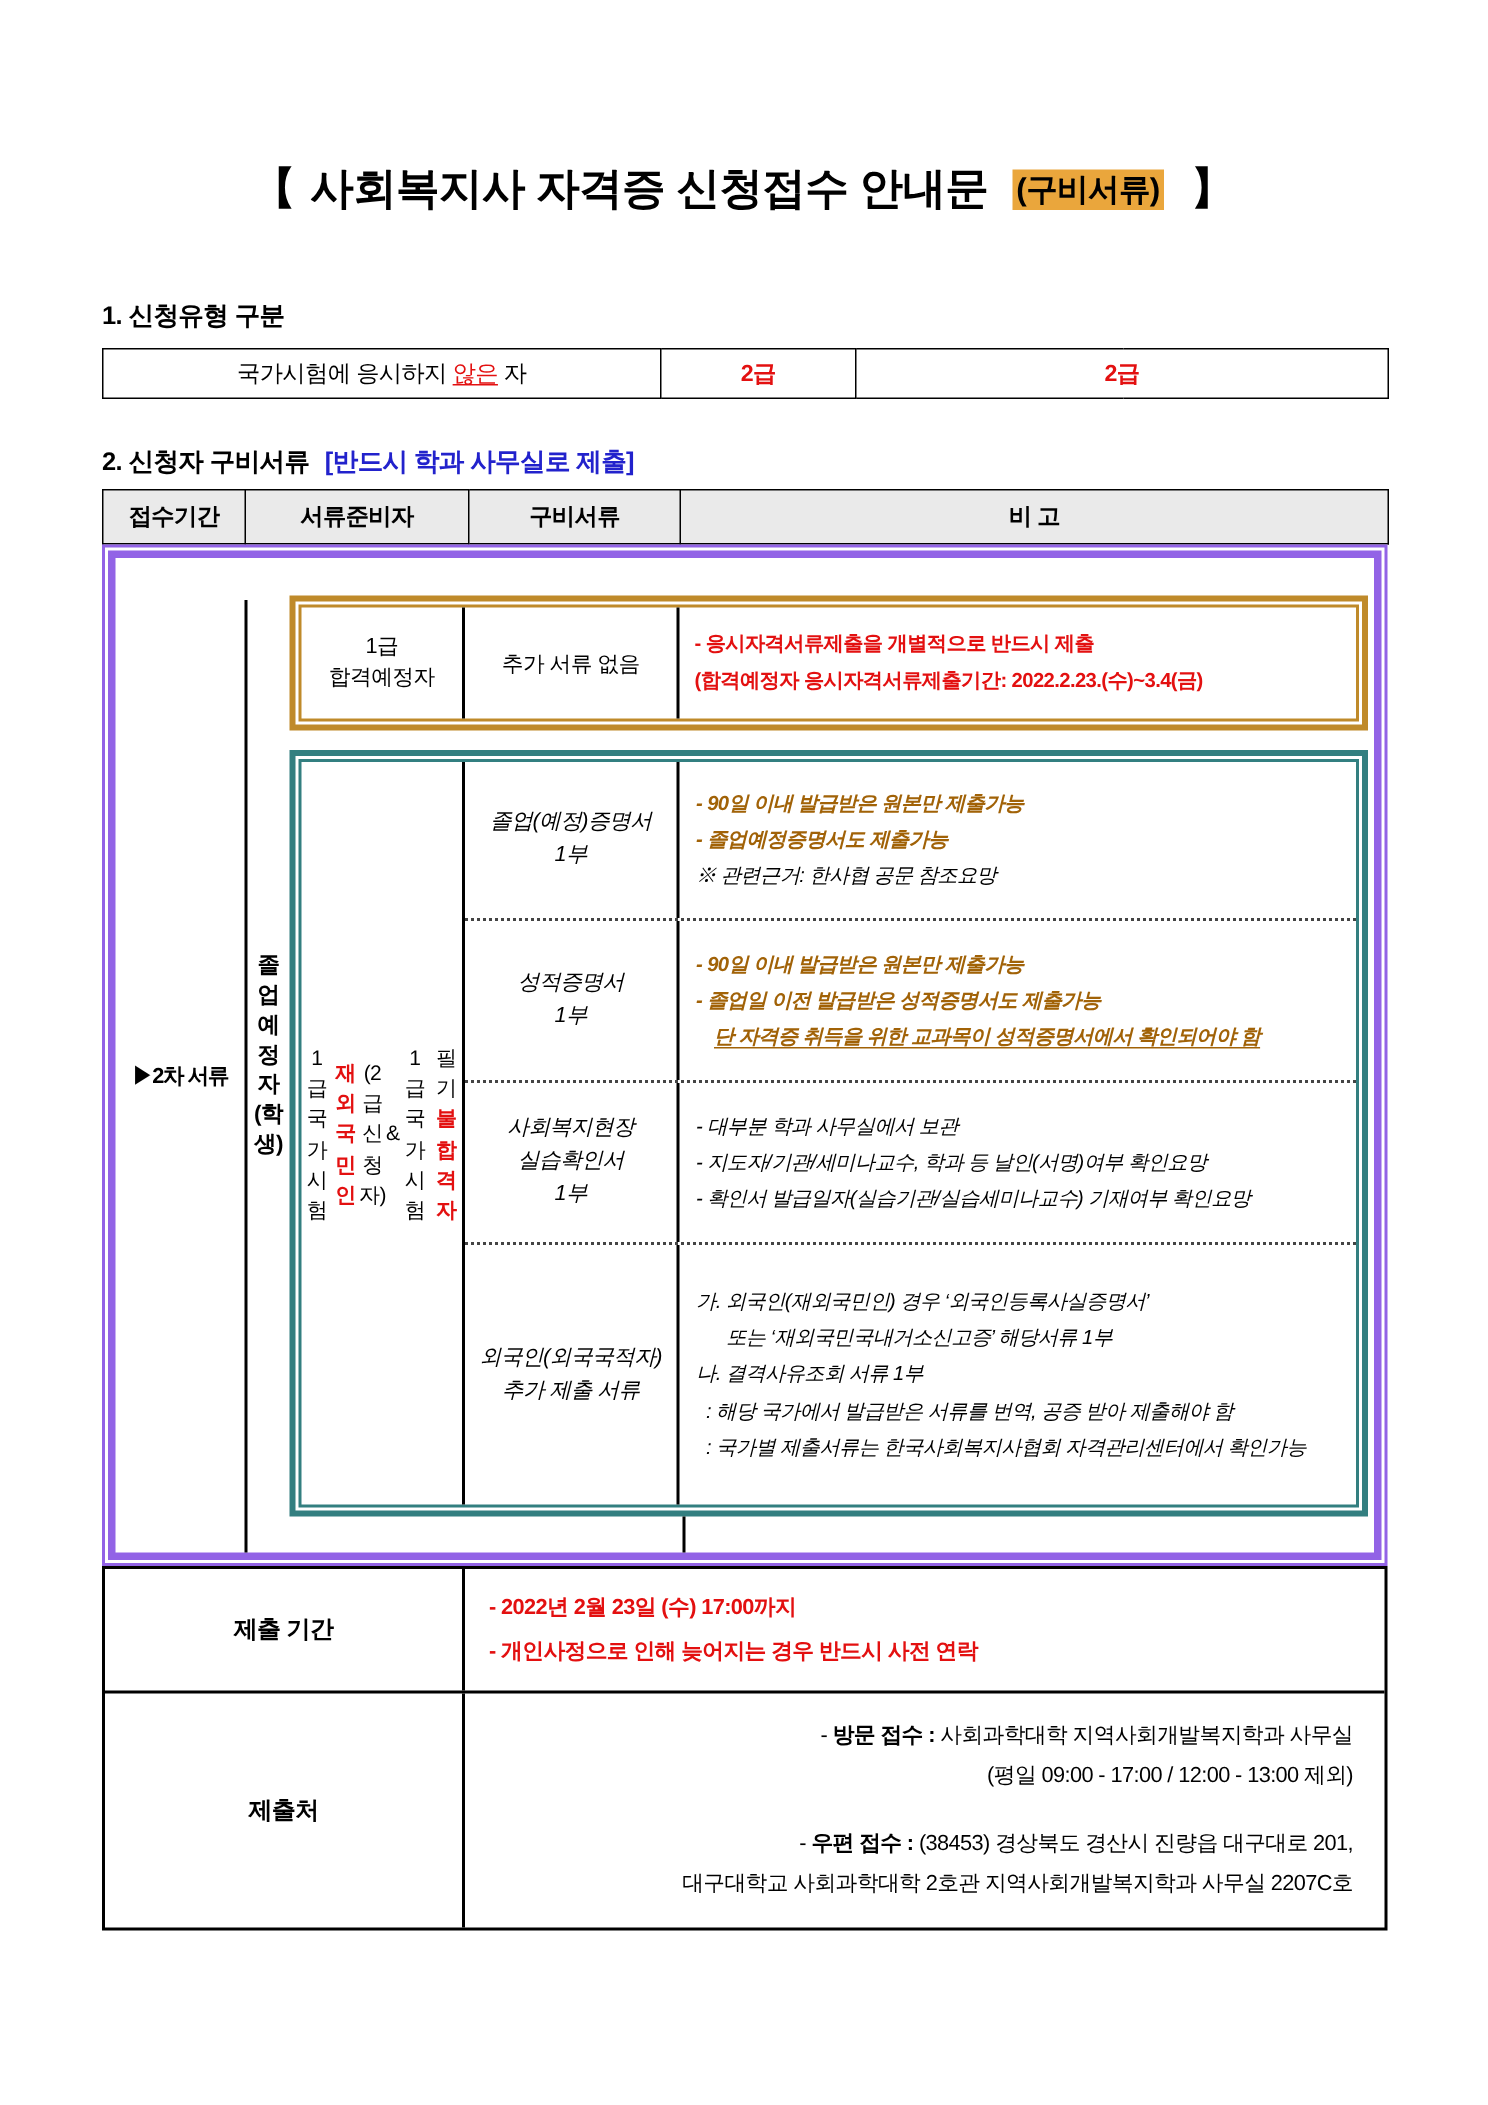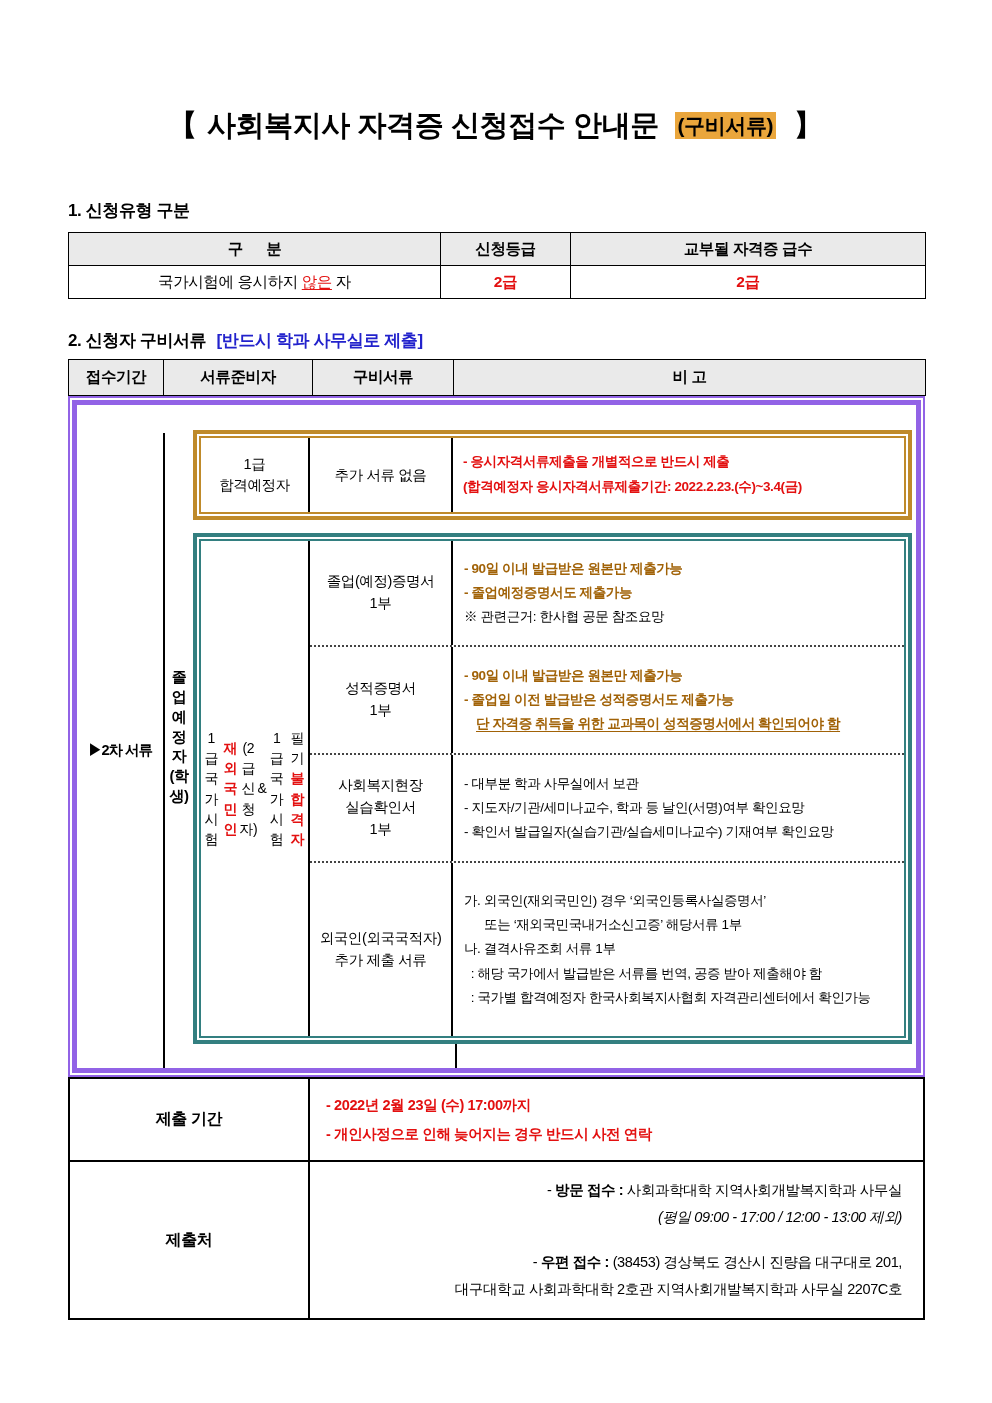--- a/index.html
+++ b/index.html
@@ -53,41 +53,41 @@
   .gold-in{border:2px solid #bf8a2a;display:flex;min-height:74px;align-items:stretch;}
   .g1{width:107px;border-right:2px solid #000;display:flex;align-items:center;justify-content:center;text-align:center;font-size:14.5px;line-height:1.45;}
   .g2{width:141px;border-right:2px solid #000;display:flex;align-items:center;justify-content:center;font-size:14.5px;white-space:nowrap;}
   .g3{flex:1;display:flex;flex-direction:column;justify-content:center;padding:4px 4px 4px 10px;font-size:13.5px;line-height:1.85;font-weight:bold;}
 
   
   .teal-box{border:4px solid #337f80;padding:2px;}
   .teal-in{border:2px solid #337f80;display:flex;align-items:stretch;}
   .t-col1{width:107px;border-right:2px solid #000;display:flex;flex-direction:row;align-items:center;justify-content:center;font-size:14px;line-height:1.45;text-align:center;}
   .t-col1 .amp{margin:22px 0;}
-  .t-rows{flex:1;display:flex;flex-direction:column;}
+  .t-rows{flex:1;display:flex;flex-direction:column;font-style:italic;}
   .t-row{display:flex;align-items:stretch;min-height:104px;}
   .t-row + .t-row{border-top:2px dotted #444;min-height:106px;}
   .t-row.last{min-height:173px;}
   .t-doc{width:141px;border-right:2px solid #000;display:flex;align-items:center;justify-content:center;text-align:center;font-size:14.5px;line-height:1.5;}
   .t-note{flex:1;display:flex;flex-direction:column;justify-content:center;padding:8px 4px 8px 11px;font-size:13.5px;line-height:1.8;}
   .t-note .blue{font-weight:bold;}
   .stub{height:24px;border-left:2px solid #000;margin-left:262px;width:0;}
 
   
   .ftable{border:2px solid #000;border-top:2px solid #000;}
   .f-row{display:flex;align-items:stretch;}
   .f-row + .f-row{border-top:2px solid #000;}
   .f-label{width:238px;border-right:2px solid #000;display:flex;align-items:center;justify-content:center;font-size:16px;font-weight:bold;}
   .f-note{flex:1;display:flex;flex-direction:column;justify-content:center;padding:10px 21px 10px 16px;}
   .f-period{min-height:81px;}
   .f-dest{min-height:156px;}
   .period-text{color:#e31010;font-weight:bold;font-size:14.5px;line-height:2.0;}
   .dest-text{font-size:14.5px;line-height:1.6;text-align:right;}
   .dest-line{white-space:nowrap;}
-  .dest-sub1{margin-left:56px;margin-top:4px;font-style:italic;}
+  .dest-sub1{margin-left:56px;margin-top:4px;}
   .dest-sub2{margin-left:122px;margin-top:4px;}
   .dest-gap{height:22px;}
 </style>
 </head>
 <body>
 
 <div class="page">
 
   <div class="title">
     <span class="brk">【</span>
@@ -99,25 +99,20 @@
   <div class="sec1-head">1. 신청유형 구분</div>
 
   <table class="t1">
     <colgroup>
         <col style="width:372px">
         <col style="width:130px">
         <col style="width:178px">
         <col style="width:177px">
       </colgroup>
     <tbody>
-        <tr>
-      <th>구      분</th>
-      <th>신청등급</th>
-      <th colspan="2">교부될 자격증 급수</th>
-    </tr>
     <tr>
       <td class="cat"><span>국가시험에 응시하지 </span><span class="ul-red">않은</span><span> 자</span></td>
       <td class="red bold">2급</td>
       <td colspan="2" class="red bold">2급</td>
     </tr>
   </tbody>
     </table>
 
   <div class="sec2-head">
     <span>2. 신청자 구비서류</span>
@@ -208,21 +203,21 @@
                   </div>
                 </div>
                 <div class="t-row last">
                   <div class="t-doc pre">외국인(외국국적자)
 추가 제출 서류</div>
                   <div class="t-note">
                     <div class="prew">가. 외국인(재외국민인) 경우 ‘외국인등록사실증명서’
       또는 ‘재외국민국내거소신고증’ 해당서류 1부
 나. 결격사유조회 서류 1부
   : 해당 국가에서 발급받은 서류를 번역, 공증 받아 제출해야 함
-  : 국가별 합격예정자 한국사회복지사협회 자격관리센터에서 확인가능</div>
+  : 국가별 제출서류는 한국사회복지사협회 자격관리센터에서 확인가능</div>
                   </div>
                 </div>
               </div>
             </div>
           </div>
 
           <div class="stub"></div>
         </div>
       </div>
     </div>

